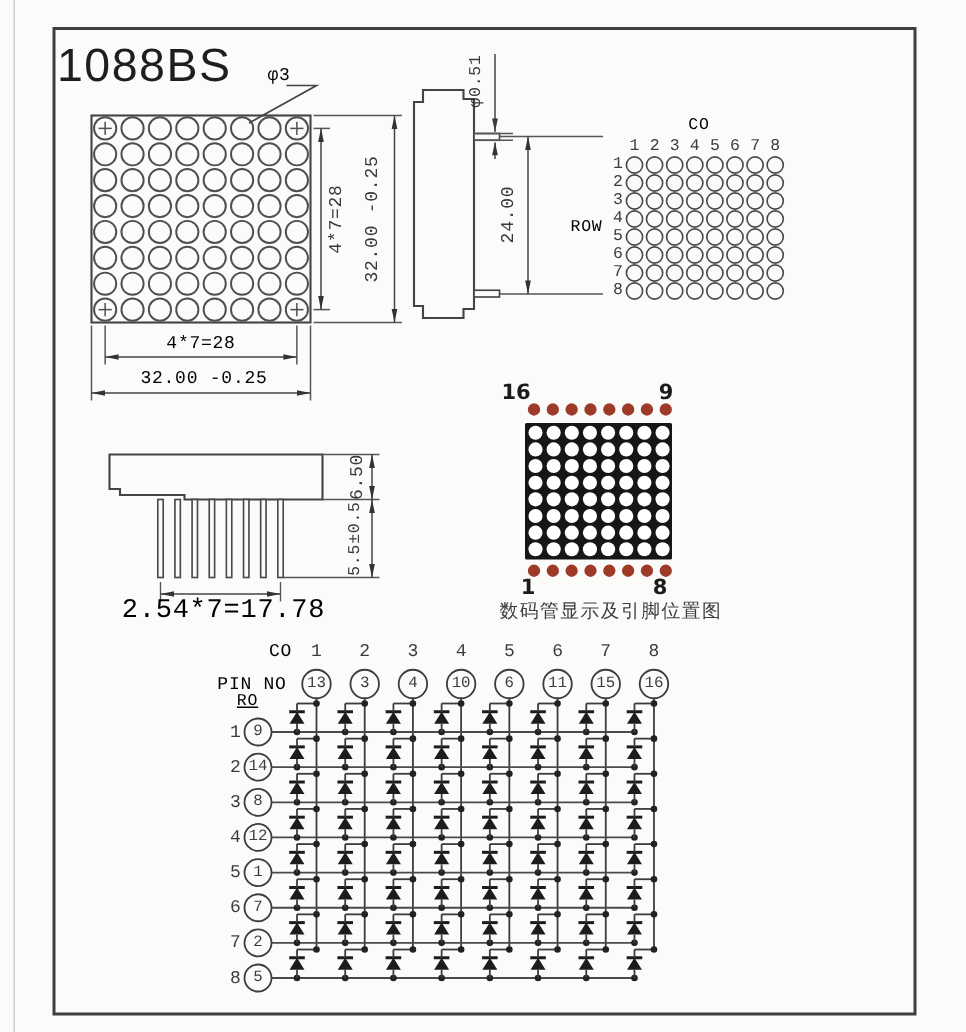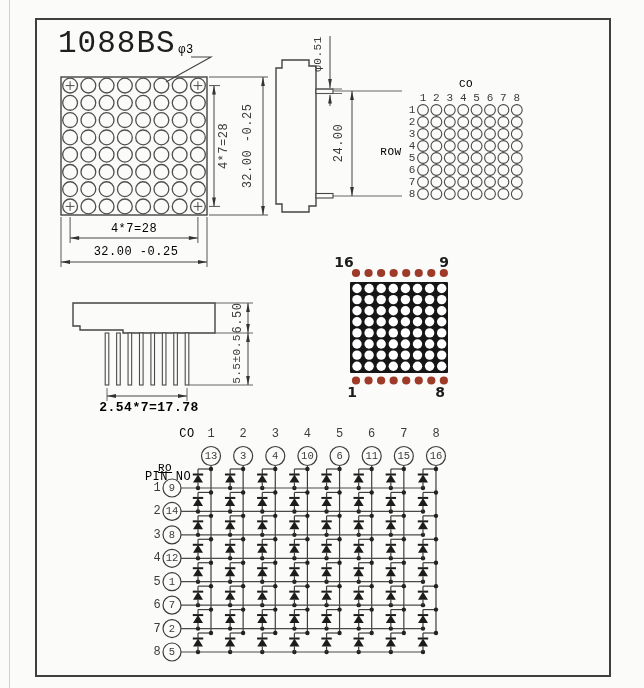--- a/index.html
+++ b/index.html
@@ -3,34 +3,34 @@
 <meta charset="utf-8">
 <style>
   html,body{margin:0;padding:0;background:#ffffff;}
   .canvas{
     position:relative;width:644px;height:688px;background:#fbfbfa;overflow:hidden;
     font-family:"Liberation Mono","DejaVu Sans Mono",monospace;color:#3a3a3a;
   }
   .page-edge{position:absolute;left:9px;top:0;width:1px;height:688px;background:#cfcfcd;}
   .border-box{position:absolute;left:35px;top:18px;width:572px;height:655px;border:2px solid #3f3f3f;background:transparent;}
   .title{
-    position:absolute;left:58px;top:26px;
-    font-family:Liberation Mono, monospace;
+    position:absolute;left:38px;top:26px;
+    font-family:Liberation Sans, sans-serif;
     font-size:31px;font-weight:500;color:#1e1e1e;letter-spacing:1px;
   }
   .label{
     position:absolute;transform:translate(-50%,-50%);
     font-size:12px;white-space:nowrap;letter-spacing:.5px;color:#000000;
   }
   .vlabel{
     position:absolute;transform:translate(-50%,-50%) rotate(-90deg);
     font-size:12px;white-space:nowrap;letter-spacing:.5px;color:#3a3a3a;
   }
   .sm{font-size:11px;}
-  .md{font-size:13px;font-weight:bold;}
+  .md{font-size:18px;}
   .bold-label{
     position:absolute;transform:translate(-50%,-50%);
     font-family:"DejaVu Sans","Liberation Sans",sans-serif;
     font-weight:700;font-size:14px;color:#1b1b1b;white-space:nowrap;
   }
   .caption{
     position:absolute;left:333px;top:399px;
     font-size:12.5px;letter-spacing:1px;color:#3d3d3d;white-space:nowrap;
     font-family:"DejaVu Sans","Liberation Sans",sans-serif;
   }
@@ -866,17 +866,18 @@
   <div class="label sm" style="left:391px;top:152px;text-align:right;">ROW</div>
 
   <div class="vlabel" style="left:238px;top:318px;">6.50</div>
   <div class="vlabel sm" style="left:237px;top:359px;">5.5±0.5</div>
   <div class="label md" style="left:149px;top:407px;">2.54*7=17.78</div>
 
   <div class="bold-label" style="left:344px;top:262px;">16</div>
   <div class="bold-label" style="left:444px;top:262px;">9</div>
   <div class="bold-label" style="left:352px;top:392px;">1</div>
   <div class="bold-label" style="left:440px;top:392px;">8</div>
+  <div class="caption">数码管显示及引脚位置图</div>
 
   <div class="label" style="left:187px;top:434px;">CO</div>
-  <div class="label" style="left:168px;top:477px;">PIN NO</div>
+  <div class="label" style="left:168px;top:456px;">PIN NO</div>
   <div class="label sm" style="left:165px;top:468px;text-decoration:underline;">RO</div>
 </div>
 
 </body></html>

